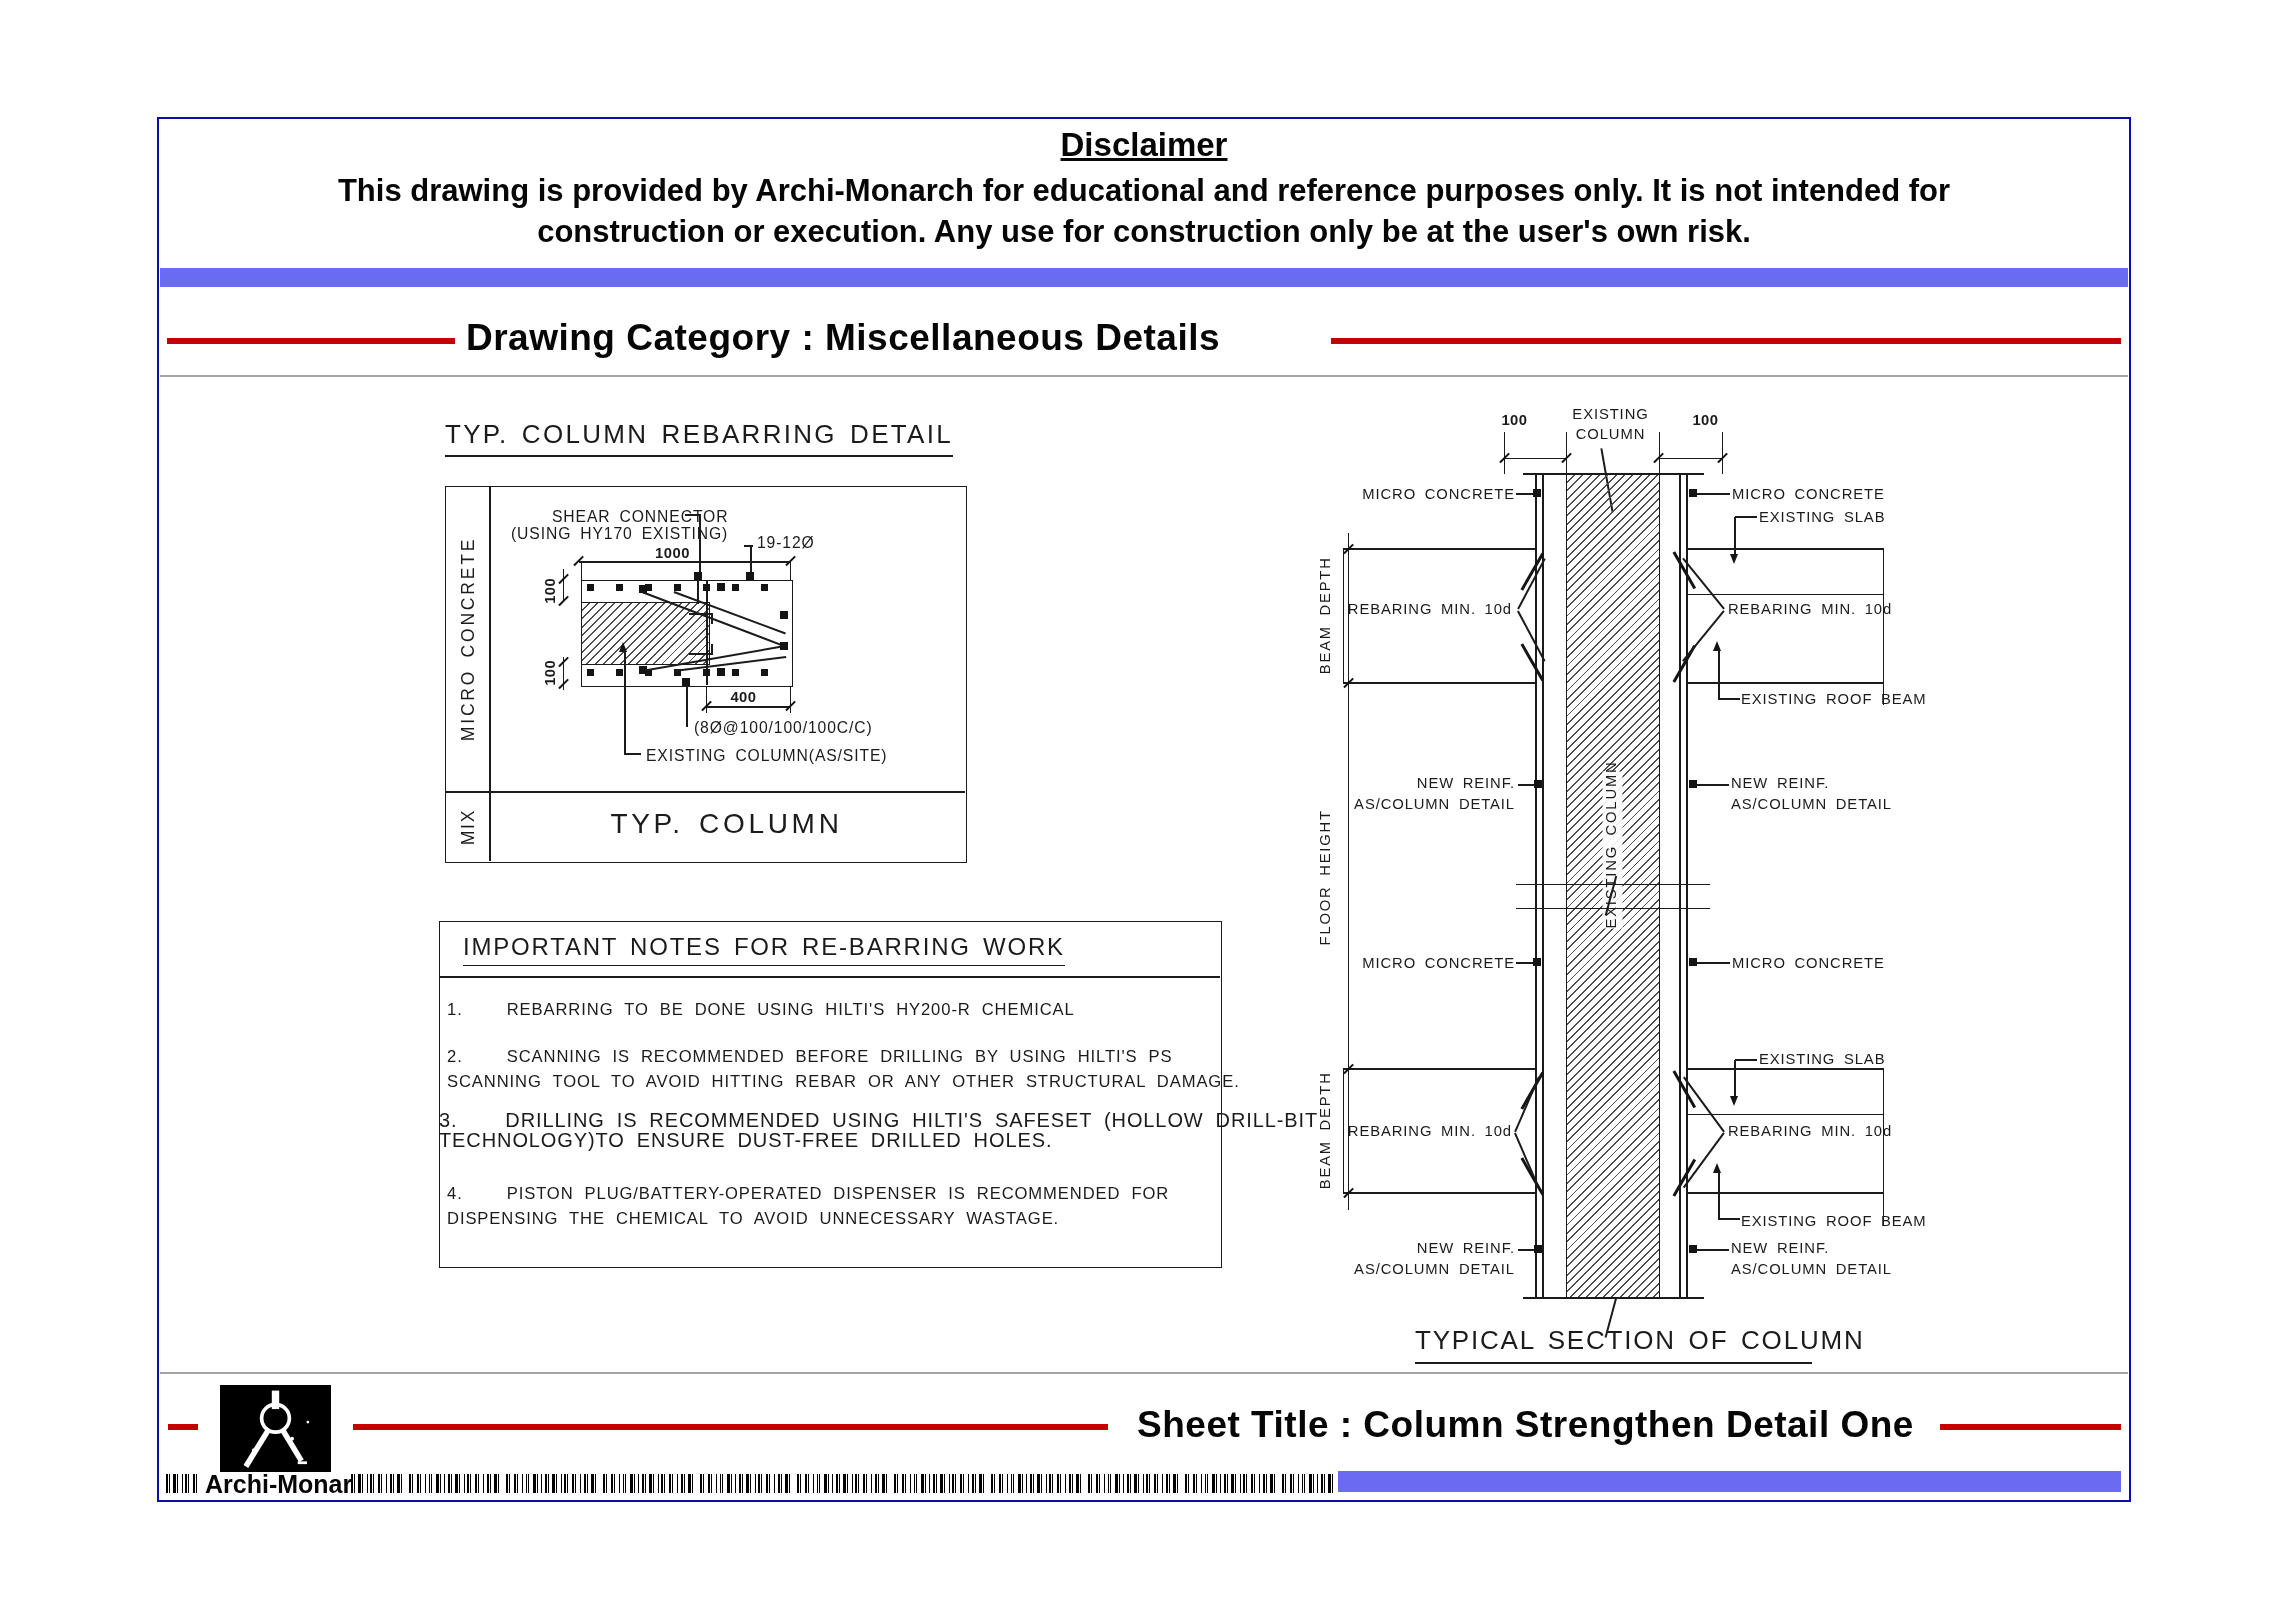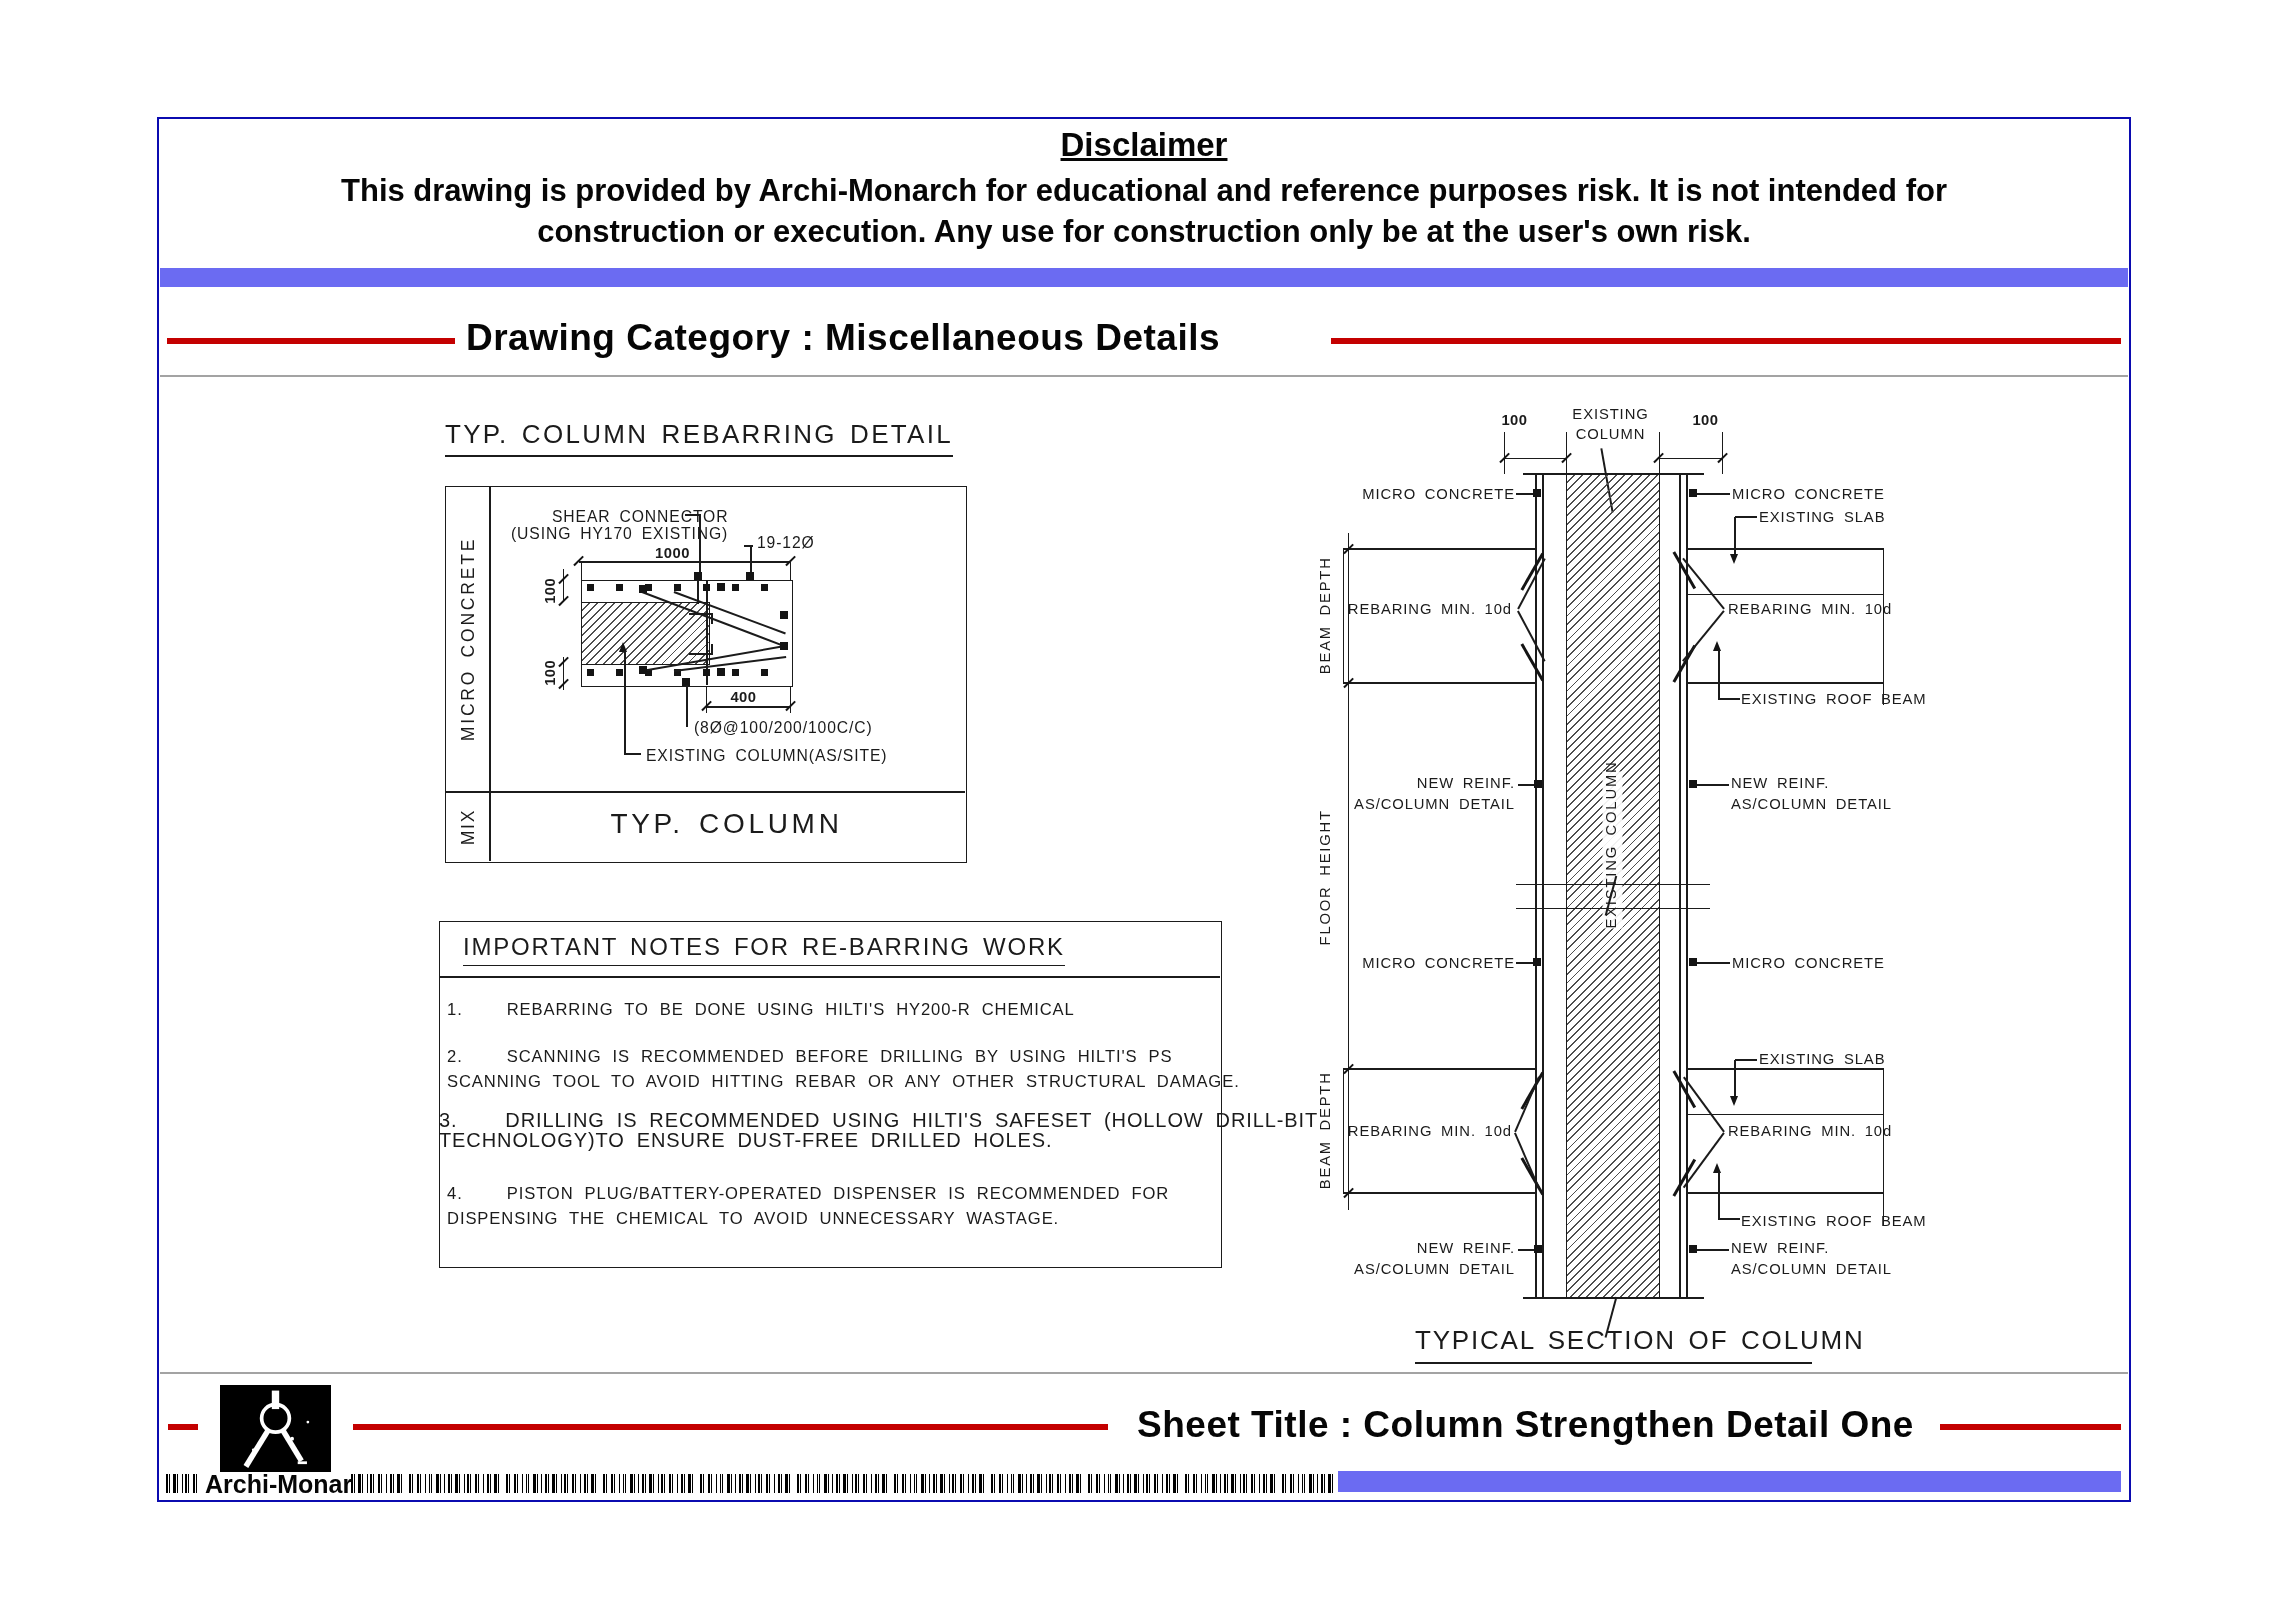--- a/index.html
+++ b/index.html
@@ -31,21 +31,21 @@
 </style>
 </head>
 <body>
 
 <div class="page">
 
   <div class="abs" style="left:157px;top:117px;width:1970px;height:1381px;border:2.8px solid #0b0bb0;"></div>
 
   <div class="abs" style="left:159px;top:0;width:1970px;">
     <div class="hb c" style="position:relative;top:126px;width:100%;font-size:33px;text-decoration:underline;">Disclaimer</div>
-    <div class="hb c" style="position:relative;top:135px;width:100%;font-size:31px;">This drawing is provided by Archi-Monarch for educational and reference purposes risk. It is not intended for</div>
+    <div class="hb c" style="position:relative;top:135px;width:100%;font-size:31px;">This drawing is provided by Archi-Monarch for educational and reference purposes only. It is not intended for</div>
     <div class="hb c" style="position:relative;top:140px;width:100%;font-size:31px;">construction or execution. Any use for construction only be at the user's own risk.</div>
   </div>
 
   <div class="abs blue" style="left:160px;top:268px;width:1968px;height:19.4px;"></div>
 
   <div class="abs red" style="left:167px;top:338px;width:288px;height:5.5px;"></div>
   <div class="hb" style="left:466px;top:317px;font-size:37px;letter-spacing:0.5px;position:absolute;">Drawing Category : Miscellaneous Details</div>
   <div class="abs red" style="left:1331px;top:338px;width:790px;height:5.5px;"></div>
   <div class="abs gray" style="left:160px;top:375px;width:1968px;height:1.8px;"></div>
 
@@ -55,21 +55,21 @@
     <div class="box" style="left:445px;top:486px;width:520px;height:375px;"></div>
     <div class="ln" style="left:489px;top:486px;width:1.8px;height:375px;"></div>
     <div class="ln" style="left:445px;top:791px;width:520px;height:1.8px;"></div>
     <div class="cad rot c" style="left:316px;top:629px;width:305px;height:20px;font-size:17.5px;letter-spacing:2.8px;">MICRO CONCRETE</div>
     <div class="cad rot c" style="left:436px;top:817px;width:65px;height:20px;font-size:17.5px;letter-spacing:1.8px;">MIX</div>
     <div class="cad c" style="left:489px;top:807px;width:475px;font-size:28px;line-height:33px;letter-spacing:3.7px;">TYP. COLUMN</div>
 
     <div class="cad" style="left:552px;top:507px;">SHEAR CONNECTOR</div>
     <div class="cad" style="left:511px;top:524px;">(USING HY170 EXISTING)</div>
     <div class="cad" style="left:757px;top:533px;">19-12Ø</div>
-    <div class="cad" style="left:694px;top:718px;">(8Ø@100/200/100C/C)</div>
+    <div class="cad" style="left:694px;top:718px;">(8Ø@100/100/100C/C)</div>
     <div class="cad" style="left:646px;top:746px;">EXISTING COLUMN(AS/SITE)</div>
 
     <div class="cad dim c f16" style="left:645px;top:545px;width:55px;">1000</div>
     <div class="ln" style="left:579px;top:561px;width:212px;height:1.5px;"></div>
     <div class="tick" style="left:572px;top:560px;"></div>
     <div class="tick" style="left:784px;top:560px;"></div>
     <div class="ln" style="left:581px;top:561px;width:0.9px;height:18.5px;"></div>
     <div class="ln" style="left:790px;top:561px;width:0.9px;height:18.5px;"></div>
 
     <div class="box" style="left:581px;top:580px;width:210px;height:105px;"></div>

